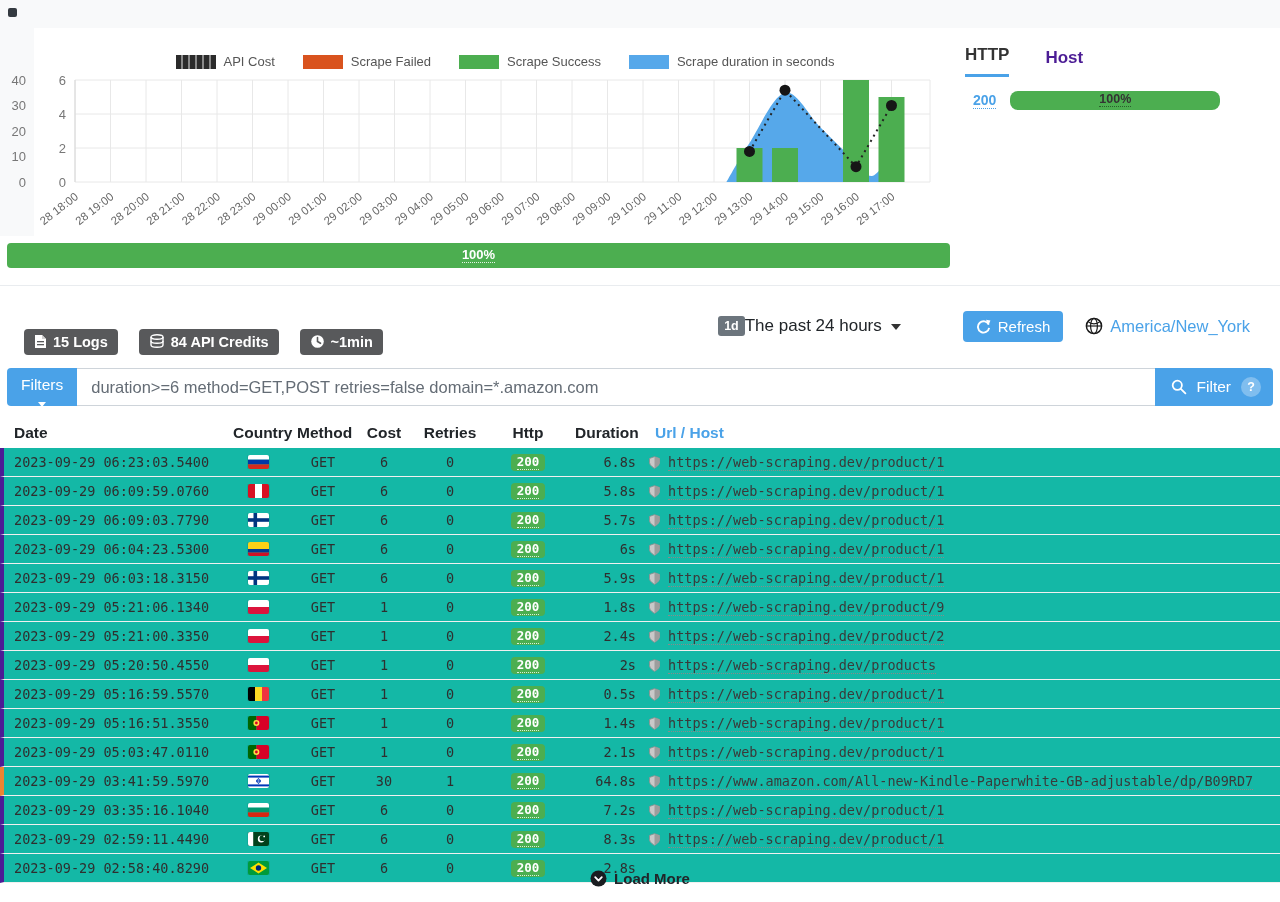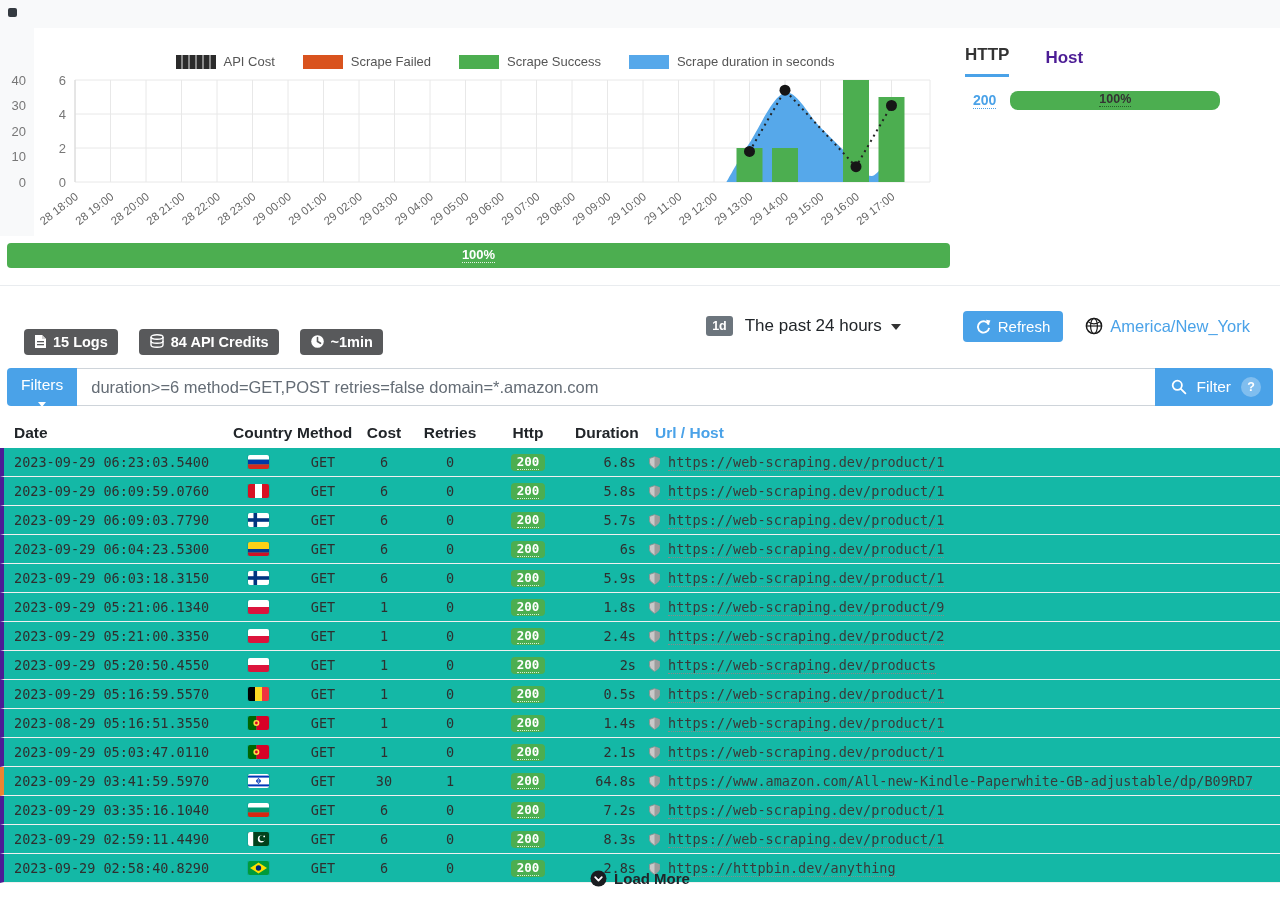--- a/index.html
+++ b/index.html
@@ -40,21 +40,21 @@
   .divider{top:285px;left:0;width:1280px;height:0;border-top:1px solid #e9ecef;}
 
   
   .stats-row{top:307px;left:24px;width:1226px;height:38px;display:flex;align-items:center;
              justify-content:space-between;}
   .stats-left{display:flex;gap:21px;align-items:center;margin-top:31px;}
   .stat-badge{background:#58595b;color:#fff;font-weight:bold;font-size:14.5px;border-radius:4px;
               padding:5px 10px;display:flex;align-items:center;gap:6px;}
   .stats-right{display:flex;align-items:center;}
   .mini-badge{background:#6c757d;color:#fff;font-size:12.5px;font-weight:bold;border-radius:3px;
-              padding:3px 6px;margin-right:12px;text-align:center;}
+              padding:3px 6px;text-align:center;}
   .range-label{font-size:17px;color:#212529;}
   .caret{display:inline-block;width:0;height:0;border-left:5px solid transparent;
          border-right:5px solid transparent;border-top:6px solid #333;margin-left:9px;vertical-align:middle;}
   .btn-refresh{background:#4aa2e8;color:#fff;border:none;border-radius:4px;font-size:15px;
                padding:7px 13px;margin-left:62px;display:flex;align-items:center;gap:7px;cursor:pointer;
                font-family:"Liberation Sans",sans-serif;}
   .tz{display:flex;align-items:center;gap:7px;margin-left:22px;font-size:16.5px;color:#4aa2e8;cursor:pointer;}
 
   
   .filter-row{top:368px;left:7px;width:1266px;height:38px;display:flex;}
@@ -504,21 +504,21 @@
        <div class="td dur">0.5s</div>
        <div class="td url-cell">
          <svg width="13" height="15" viewBox="0 0 16 16">
            <path d="M8 0.8 L14.2 3 V8 C14.2 11.8 8 15.2 8 15.2 C8 15.2 1.8 11.8 1.8 8 V3 Z" fill="#c9c9c9" stroke="#8f8f8f" stroke-width="1.1"></path>
            <path d="M8 0.8 L14.2 3 V8 C14.2 11.8 8 15.2 8 15.2 Z" fill="#9d9d9d"></path>
          </svg>
          <a class="url-link">https://web-scraping.dev/product/1</a>
        </div>
         </div>
         <div class="tr">
-          <div class="td date">2023-08-29 05:16:51.3550</div>
+          <div class="td date">2023-09-29 05:16:51.3550</div>
        <div class="td flag">
             <span class="flag-box"><svg width="21" height="14" viewBox="0 0 21 14">
                 <rect width="8.4" height="14" fill="#006600"></rect>
                 <rect x="8.4" width="12.6" height="14" fill="#d80027"></rect>
                 <circle cx="8.4" cy="7" r="3" fill="#ffda44"></circle>
                 <circle cx="8.4" cy="7" r="1.4" fill="#d80027"></circle>
               </svg></span>
           </div>
        <div class="td c"><span class="method-link">GET</span></div>
        <div class="td c">1</div>
@@ -633,27 +633,20 @@
                 <rect width="21" height="14" fill="#009b3a"></rect>
                 <polygon points="10.5,1.6 19,7 10.5,12.4 2,7" fill="#fedf00"></polygon>
                 <circle cx="10.5" cy="7" r="2.7" fill="#002776"></circle>
               </svg></span>
           </div>
        <div class="td c"><span class="method-link">GET</span></div>
        <div class="td c">6</div>
        <div class="td c">0</div>
        <div class="td c"><span class="http-badge"><span>200</span></span></div>
        <div class="td dur">2.8s</div>
-       <div class="td url-cell">
-         <svg width="13" height="15" viewBox="0 0 16 16">
-           <path d="M8 0.8 L14.2 3 V8 C14.2 11.8 8 15.2 8 15.2 C8 15.2 1.8 11.8 1.8 8 V3 Z" fill="#c9c9c9" stroke="#8f8f8f" stroke-width="1.1"></path>
-           <path d="M8 0.8 L14.2 3 V8 C14.2 11.8 8 15.2 8 15.2 Z" fill="#9d9d9d"></path>
-         </svg>
-         <a class="url-link">https://httpbin.dev/anything</a>
-       </div>
         </div>
       </div>
   </div>
 
   <div class="abs load-more">
     <span class="load-more-btn">
       <svg width="17" height="17" viewBox="0 0 17 17">
         <circle cx="8.5" cy="8.5" r="8" fill="#1a1d20"></circle>
         <polyline points="5.2,7.2 8.5,10.6 11.8,7.2" fill="none" stroke="#fff" stroke-width="1.8" stroke-linecap="round" stroke-linejoin="round"></polyline>
       </svg>

